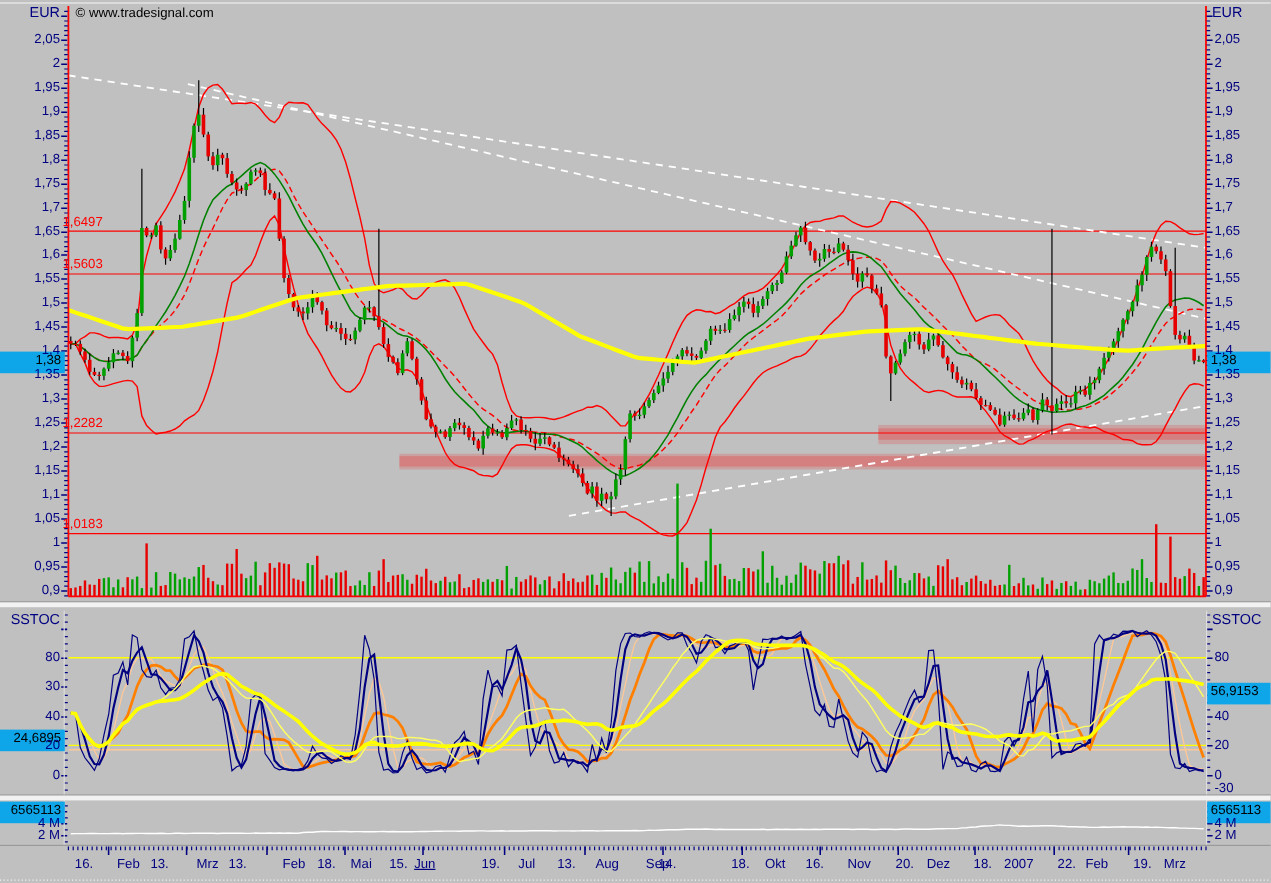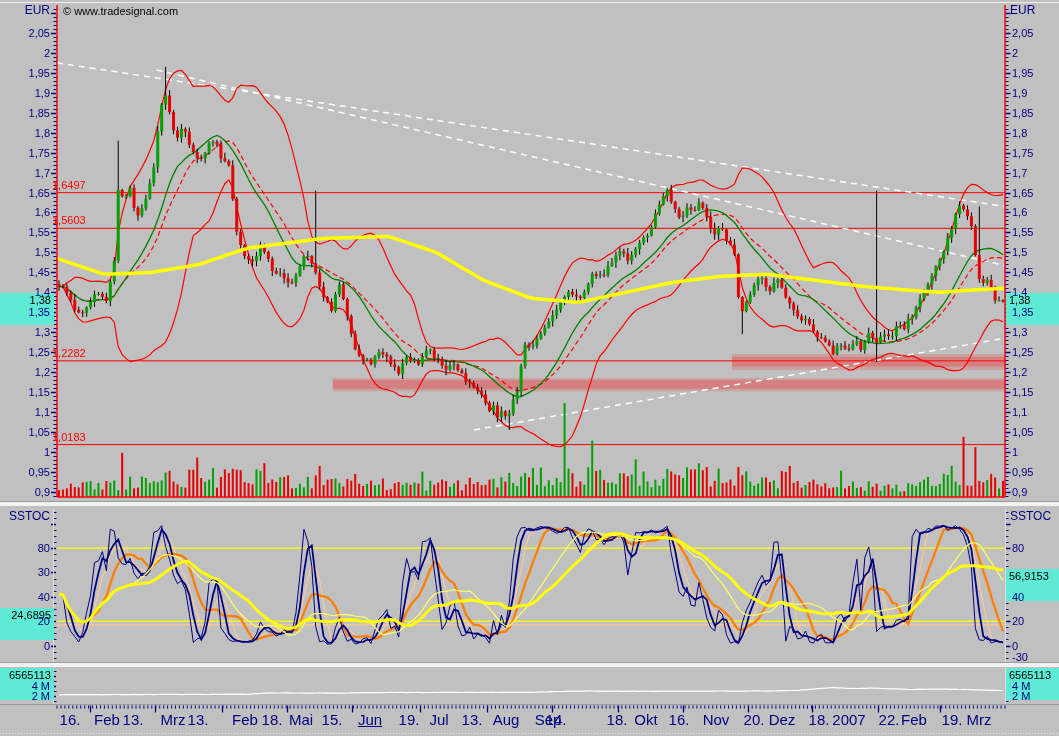--- a/index.html
+++ b/index.html
@@ -3,25 +3,25 @@
 <meta charset="utf-8">
 <style>
   html,body{margin:0;padding:0;background:#C0C0C0;}
   .root{position:relative;width:1059px;height:736px;background:#C0C0C0;
         font-family:"Liberation Sans",sans-serif;overflow:hidden;}
   svg{position:absolute;left:0;top:0;}
   .lbl{position:absolute;color:#000080;font-size:11px;line-height:12px;white-space:nowrap;}
   .leftcol{left:0;width:50px;text-align:right;}
   .cur-title{position:absolute;color:#000080;font-size:12px;line-height:13px;white-space:nowrap;}
   .copyright{position:absolute;left:63px;top:5px;color:#000000;font-size:11px;white-space:nowrap;}
-  .tag{position:absolute;background:#5eead4;color:#000000;font-size:11px;line-height:14px;height:32px;white-space:nowrap;}
+  .tag{position:absolute;background:#0ea5e9;color:#000000;font-size:11px;line-height:14px;height:18px;white-space:nowrap;}
   .tagL{left:0;width:51px;text-align:right;padding-right:3px;}
   .tagR{left:1006px;width:50px;text-align:left;padding-left:3px;}
   .lvl{position:absolute;color:#FF0000;font-size:11px;line-height:12px;left:52px;white-space:nowrap;}
-  .xlbl{position:absolute;color:#000080;font-size:15px;line-height:12px;top:714px;transform:translateX(-50%);white-space:nowrap;text-align:center;}
+  .xlbl{position:absolute;color:#000080;font-size:11px;line-height:12px;top:714px;transform:translateX(-50%);white-space:nowrap;text-align:center;}
   .plotzone{position:absolute;background:transparent;}
   .sep{position:absolute;left:0;width:1059px;}
 </style>
 </head>
 <body>
 
 <div class="root">
   <svg id="chart-svg" width="1059" height="736">
       <defs>
         <clipPath id="clipMain">
@@ -892,21 +892,21 @@
       <div class="lbl" style="left: 1012px; top: 690px;">2 M</div>
       <div class="xlbl" style="left: 70px;">16.</div>
       <div class="xlbl" style="left: 107px;">Feb</div>
       <div class="xlbl" style="left: 133px;">13.</div>
       <div class="xlbl" style="left: 173px;">Mrz</div>
       <div class="xlbl" style="left: 198px;">13.</div>
       <div class="xlbl" style="left: 245px;">Feb</div>
       <div class="xlbl" style="left: 272px;">18.</div>
       <div class="xlbl" style="left: 301px;">Mai</div>
       <div class="xlbl" style="left: 332px;">15.</div>
-      <div class="xlbl" style="left: 370px; text-decoration: underline;">Jun</div>
+      <div class="xlbl" style="left: 354px; text-decoration: underline;">Jun</div>
       <div class="xlbl" style="left: 409px;">19.</div>
       <div class="xlbl" style="left: 439px;">Jul</div>
       <div class="xlbl" style="left: 472px;">13.</div>
       <div class="xlbl" style="left: 506px;">Aug</div>
       <div class="xlbl" style="left: 556px;">14.</div>
       <div class="xlbl" style="left: 548px;">Sep</div>
       <div class="xlbl" style="left: 617px;">18.</div>
       <div class="xlbl" style="left: 646px;">Okt</div>
       <div class="xlbl" style="left: 679px;">16.</div>
       <div class="xlbl" style="left: 716px;">Nov</div>

